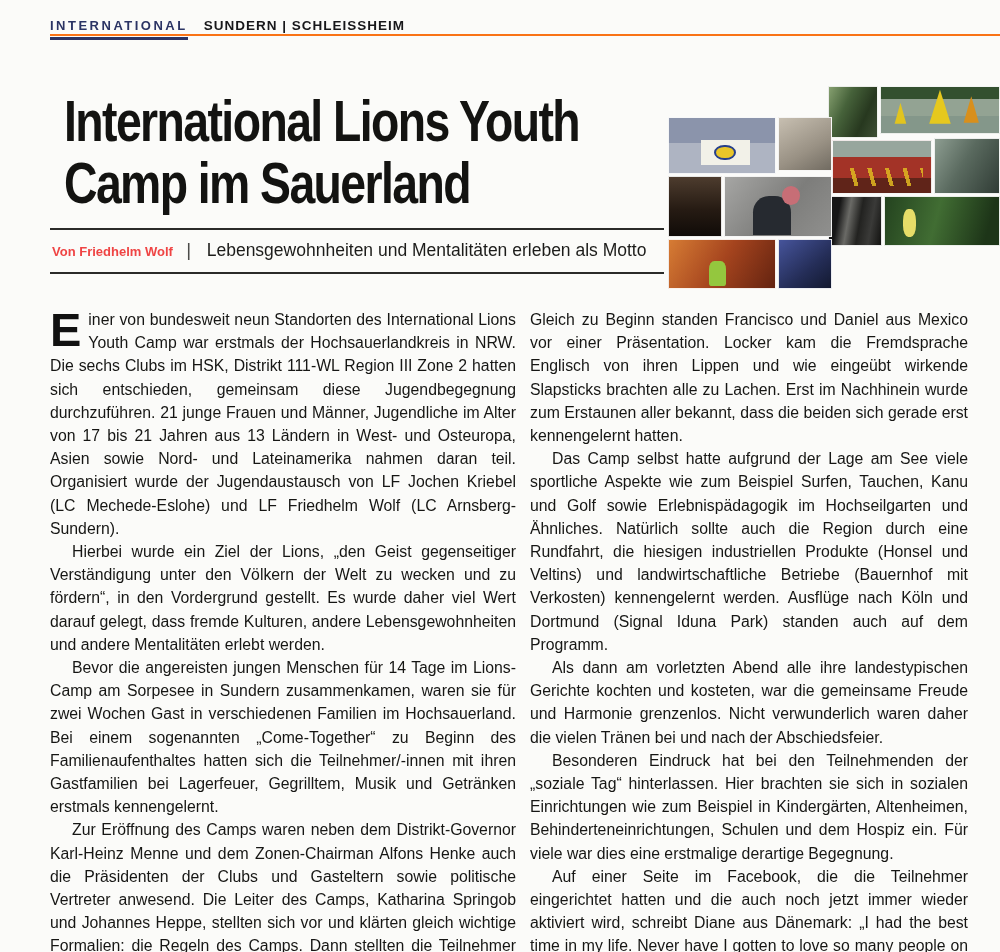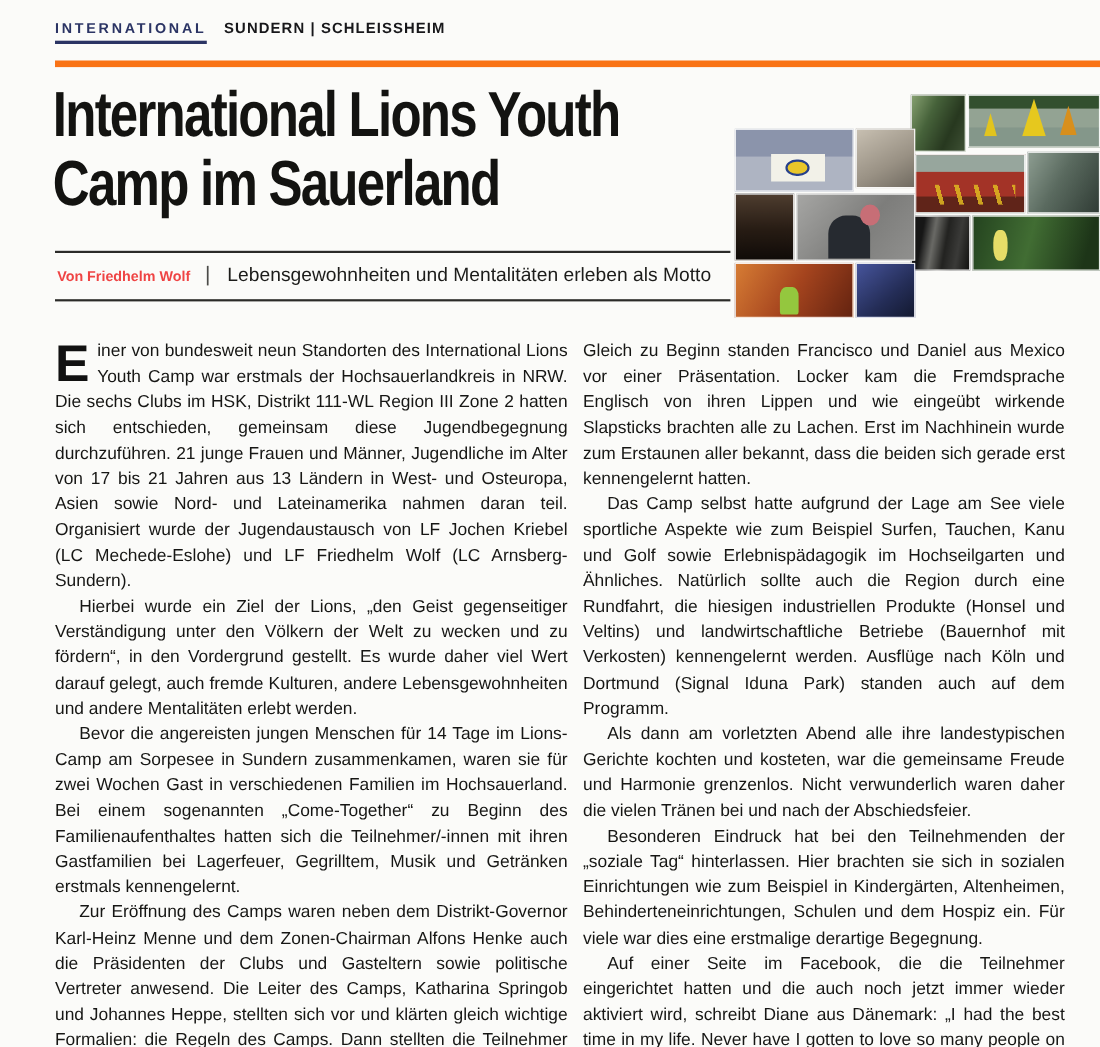--- a/index.html
+++ b/index.html
@@ -6,21 +6,21 @@
   body{
     width:1000px;height:952px;position:relative;overflow:hidden;
     background:#fbfbf9;color:#1b1b19;
     font-family:"Liberation Sans","DejaVu Sans",sans-serif;
   }
   .page{position:absolute;inset:0;}
 
   
   .kicker{
     position:absolute;left:50px;right:0;top:18px;
-    border-bottom:6px solid #f97316;padding-bottom:22px;
+    border-bottom:2px solid #f97316;padding-bottom:1px;
     font-size:13px;font-weight:bold;white-space:nowrap;
   }
   .kicker .section{
     color:#2b3464;letter-spacing:2.5px;
     border-bottom:3px solid #2b3464;padding-bottom:4px;
   }
   .kicker .places{
     color:#17171a;letter-spacing:1px;margin-left:16px;font-size:13.5px;
   }
 
@@ -90,21 +90,21 @@
 </style>
 </head>
 <body>
 
 <div class="page">
 
   <div class="kicker">
     <span class="section">INTERNATIONAL</span><span class="places">SUNDERN | SCHLEISSHEIM</span>
   </div>
 
-  <h1 class="headline" style="margin:0;">
+  <h1 class="headline" style="margin:16px;">
     <span class="hline">International Lions Youth</span><br>
     <span class="hline">Camp im Sauerland</span>
   </h1>
 
   <div class="byline">
     <span class="author">Von Friedhelm Wolf</span>
     <span class="sep">|</span>
     <span class="motto">Lebensgewohnheiten und Mentalitäten erleben als Motto</span>
   </div>
 
@@ -138,21 +138,21 @@
     </div>
     <div class="tile t-party">
       <div class="acc dress"></div>
     </div>
     <div class="tile t-jackets"></div>
   </div>
 
   <div class="body-cols">
     <div class="col col-left">
       <p><span class="dropcap">E</span><span>iner von bundesweit neun Standorten des International Lions Youth Camp war erstmals der Hochsauerlandkreis in NRW. Die sechs Clubs im HSK, Distrikt 111-WL Region III Zone 2 hatten sich entschieden, gemeinsam diese Jugendbegegnung durchzuführen. 21 junge Frauen und Männer, Jugendliche im Alter von 17 bis 21 Jahren aus 13 Ländern in West- und Osteuropa, Asien sowie Nord- und Lateinamerika nahmen daran teil. Organisiert wurde der Jugendaustausch von LF Jochen Kriebel (LC Mechede-Eslohe) und LF Friedhelm Wolf (LC Arnsberg-Sundern).</span></p>
-      <p class="indent">Hierbei wurde ein Ziel der Lions, „den Geist gegenseitiger Verständigung unter den Völkern der Welt zu wecken und zu fördern“, in den Vordergrund gestellt. Es wurde daher viel Wert darauf gelegt, auch fremde Kulturen, andere Lebensgewohnheiten und andere Mentalitäten erlebt werden.</p>
+      <p class="indent">Hierbei wurde ein Ziel der Lions, „den Geist gegenseitiger Verständigung unter den Völkern der Welt zu wecken und zu fördern“, in den Vordergrund gestellt. Es wurde daher viel Wert darauf gelegt, dass fremde Kulturen, andere Lebensgewohnheiten und andere Mentalitäten erlebt werden.</p>
       <p class="indent">Bevor die angereisten jungen Menschen für 14 Tage im Lions-Camp am Sorpesee in Sundern zusammenkamen, waren sie für zwei Wochen Gast in verschiedenen Familien im Hochsauerland. Bei einem sogenannten „Come-Together“ zu Beginn des Familienaufenthaltes hatten sich die Teilnehmer/-innen mit ihren Gastfamilien bei Lagerfeuer, Gegrilltem, Musik und Getränken erstmals kennengelernt.</p>
       <p class="indent">Zur Eröffnung des Camps waren neben dem Distrikt-Governor Karl-Heinz Menne und dem Zonen-Chairman Alfons Henke auch die Präsidenten der Clubs und Gasteltern sowie politische Vertreter anwesend. Die Leiter des Camps, Katharina Springob und Johannes Heppe, stellten sich vor und klärten gleich wichtige Formalien: die Regeln des Camps. Dann stellten die Teilnehmer ihre Länder vor.</p>
     </div>
     <div class="col col-right">
       <p>Gleich zu Beginn standen Francisco und Daniel aus Mexico vor einer Präsentation. Locker kam die Fremdsprache Englisch von ihren Lippen und wie eingeübt wirkende Slapsticks brachten alle zu Lachen. Erst im Nachhinein wurde zum Erstaunen aller bekannt, dass die beiden sich gerade erst kennengelernt hatten.</p>
       <p class="indent">Das Camp selbst hatte aufgrund der Lage am See viele sportliche Aspekte wie zum Beispiel Surfen, Tauchen, Kanu und Golf sowie Erlebnispädagogik im Hochseilgarten und Ähnliches. Natürlich sollte auch die Region durch eine Rundfahrt, die hiesigen industriellen Produkte (Honsel und Veltins) und landwirtschaftliche Betriebe (Bauernhof mit Verkosten) kennengelernt werden. Ausflüge nach Köln und Dortmund (Signal Iduna Park) standen auch auf dem Programm.</p>
       <p class="indent">Als dann am vorletzten Abend alle ihre landestypischen Gerichte kochten und kosteten, war die gemeinsame Freude und Harmonie grenzenlos. Nicht verwunderlich waren daher die vielen Tränen bei und nach der Abschiedsfeier.</p>
       <p class="indent">Besonderen Eindruck hat bei den Teilnehmenden der „soziale Tag“ hinterlassen. Hier brachten sie sich in sozialen Einrichtungen wie zum Beispiel in Kindergärten, Altenheimen, Behinderteneinrichtungen, Schulen und dem Hospiz ein. Für viele war dies eine erstmalige derartige Begegnung.</p>
       <p class="indent"><span>Auf einer Seite im Facebook, die die Teilnehmer eingerichtet hatten und die auch noch jetzt immer wieder aktiviert wird, schreibt Diane aus Dänemark: „I had the best time in my life. Never have I gotten to love so many people on such short time. Hope to see you again“. Und Valentina aus Italien antwortet: „I agree with you. These were the most beautiful weeks in my life. . . Thank you all..“</span></p>
     </div>

